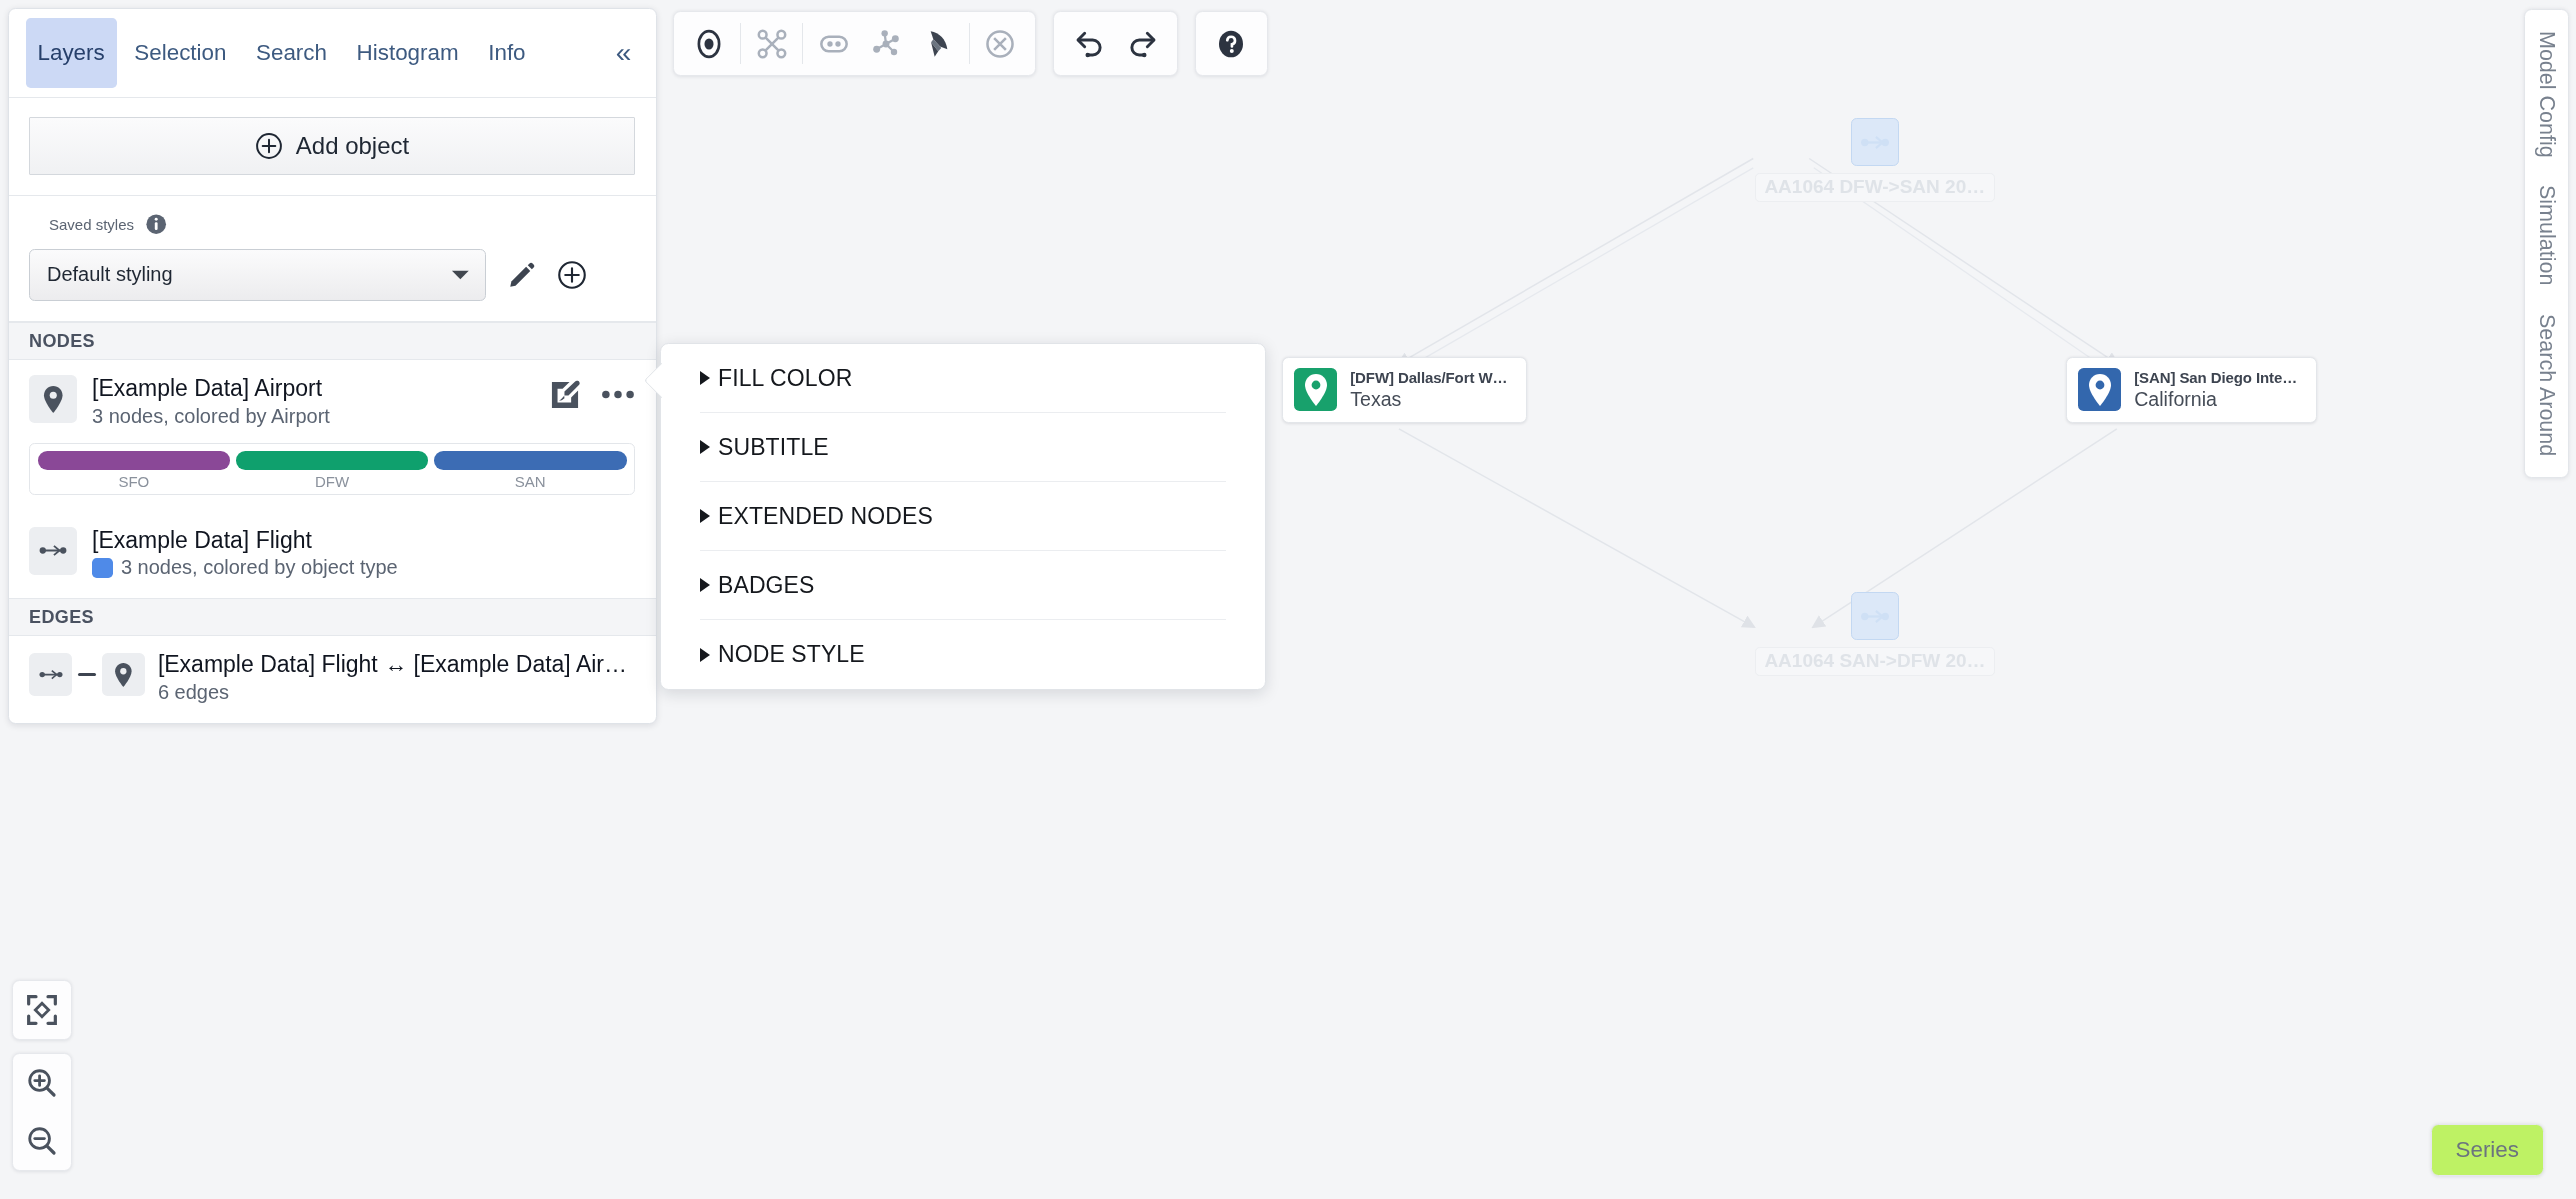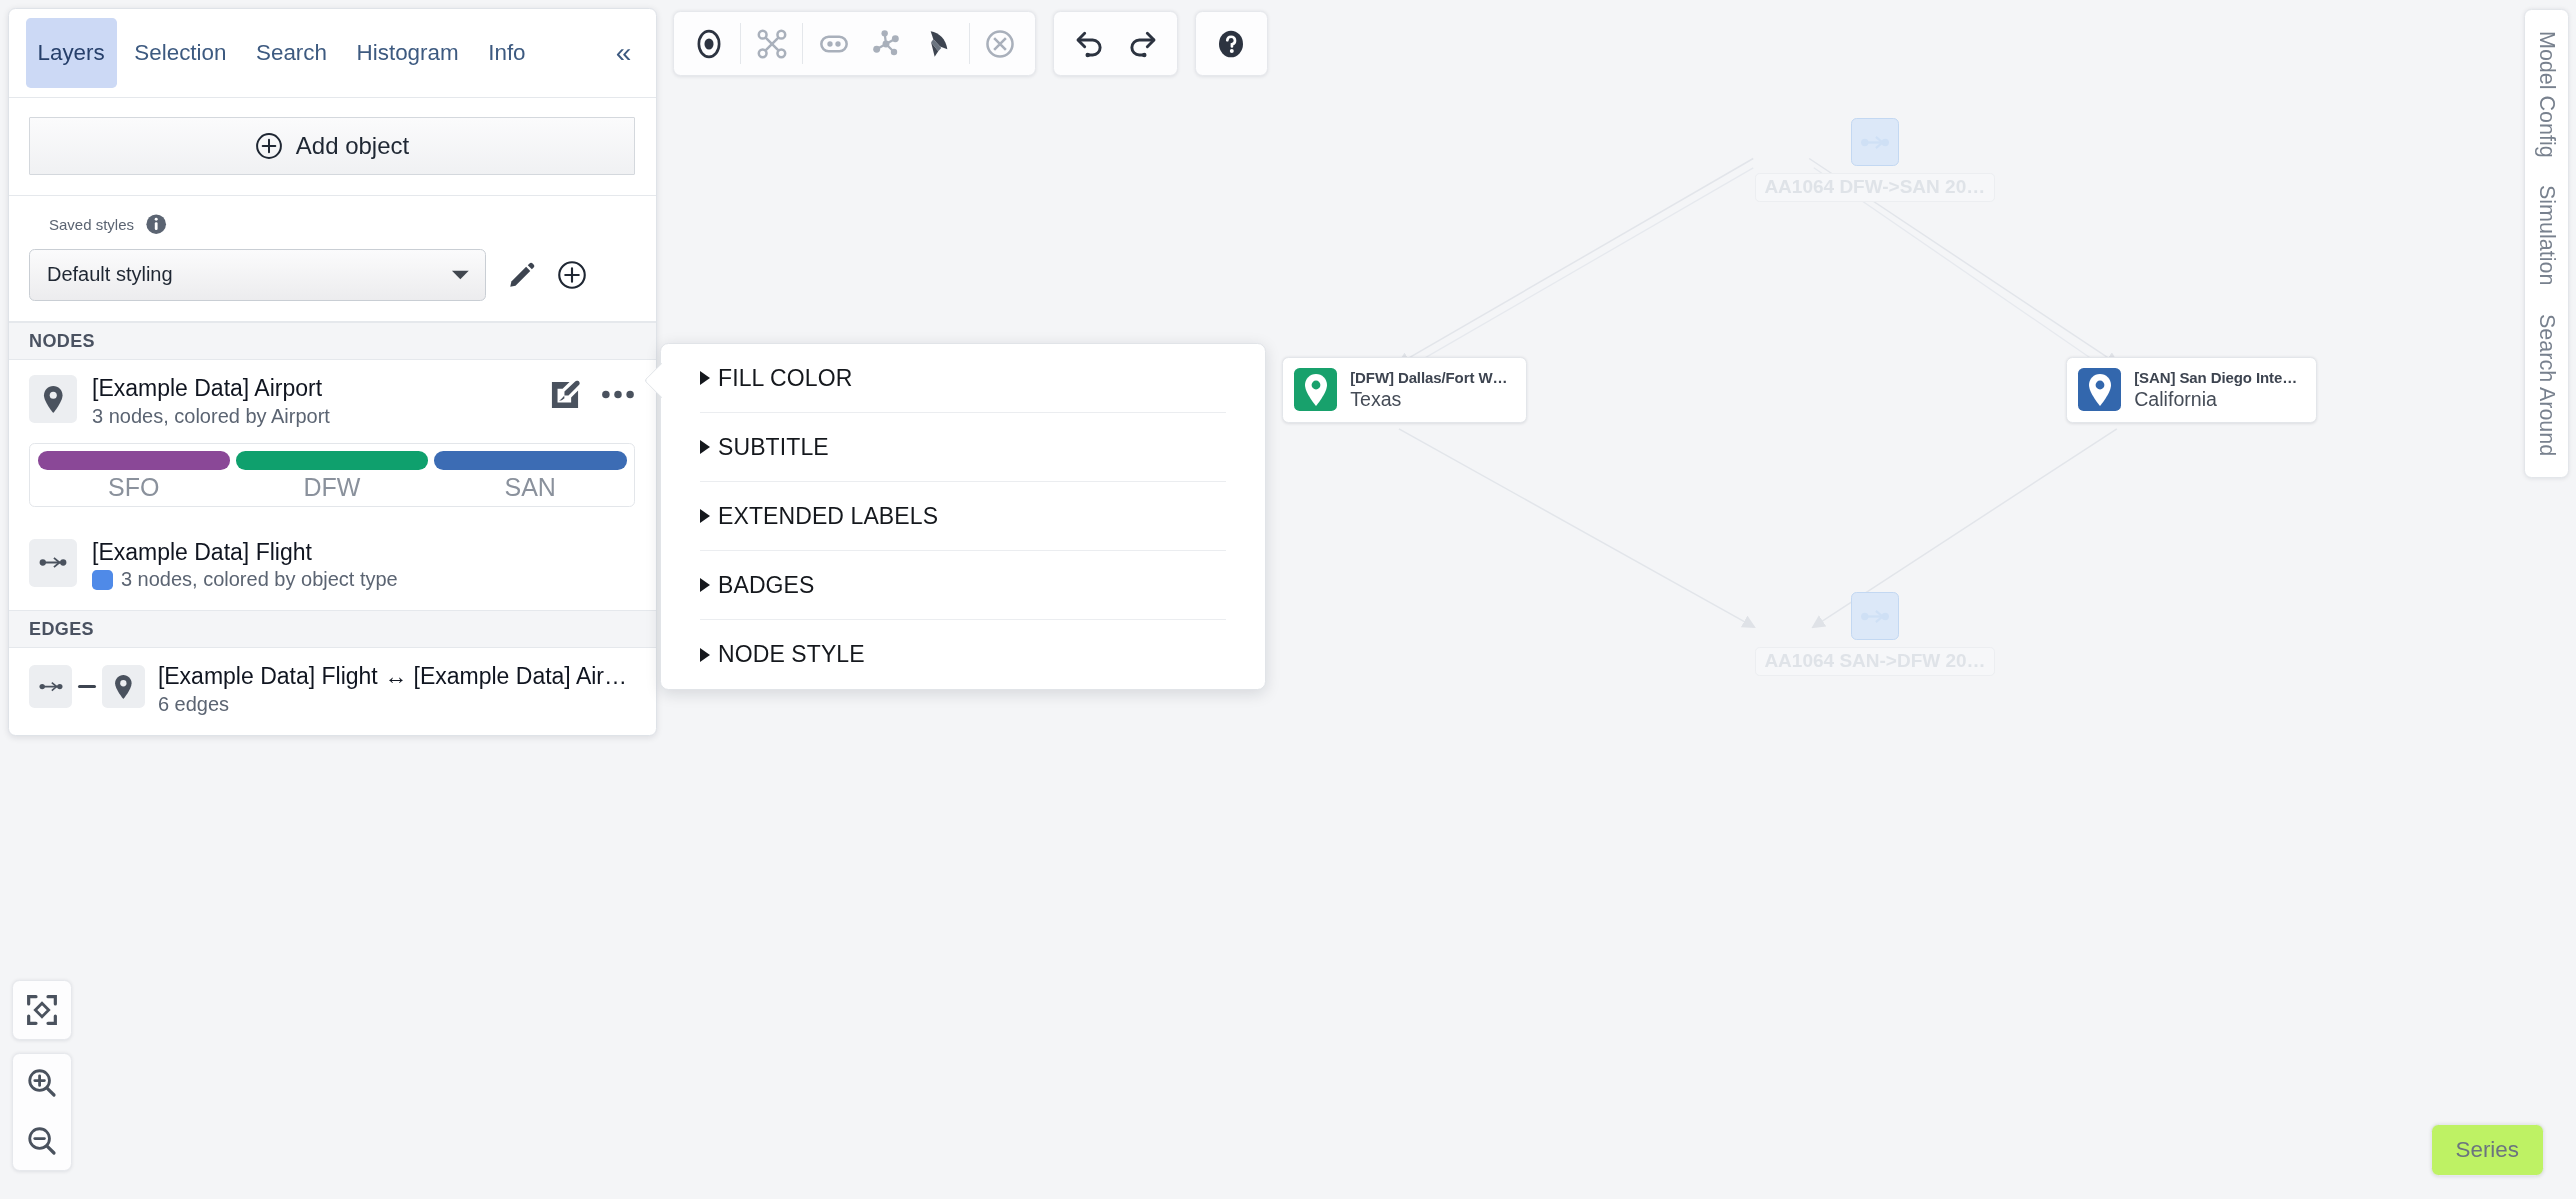--- a/index.html
+++ b/index.html
@@ -145,21 +145,21 @@
   .legend {
     margin: 15px 20.5px 17px 20.5px;
     border: 0.9px solid #e3e6ea; border-radius: 5.6px;
     padding: 7.5px 7.5px 3.7px 7.5px;
   }
   .legend-bars { display: flex; gap: 5.6px; }
   .legend-bar { flex: 1; height: 18.7px; border-radius: 9.3px; }
   .legend-labels { display: flex; gap: 5.6px; margin-top: 2.8px; }
   .legend-lab {
     flex: 1; text-align: center;
-    font-size: 25px; color: #8a919c;
+    font-size: 15px; color: #8a919c;
   }
 
   .edges-row { padding: 15px 20.5px 18.7px 20.5px; display: flex; align-items: flex-start; gap: 13px; }
   .edge-chips { display: flex; align-items: center; gap: 5.6px; flex: 0 0 auto; padding-top: 1.9px;}
   .edge-dash { width: 18.7px; height: 2.8px; background: #3d4450; border-radius: 1.9px; }
   .edge-chip { width: 43px; height: 43px; background:#eceef1; border-radius:5.6px; display:flex; align-items:center; justify-content:center;}
 
   
   #style-popup {
     position: absolute; left: 660px; top: 343px;
@@ -469,21 +469,21 @@
     <div class="pop-sec">
       <span class="caret"></span>
       <span class="lbl">FILL COLOR</span>
     </div>
     <div class="pop-sec">
       <span class="caret"></span>
       <span class="lbl">SUBTITLE</span>
     </div>
     <div class="pop-sec">
       <span class="caret"></span>
-      <span class="lbl">EXTENDED LABELS</span>
+      <span class="lbl">EXTENDED NODES</span>
     </div>
     <div class="pop-sec">
       <span class="caret"></span>
       <span class="lbl">BADGES</span>
     </div>
     <div class="pop-sec">
       <span class="caret"></span>
       <span class="lbl">NODE STYLE</span>
     </div>
   </div>

